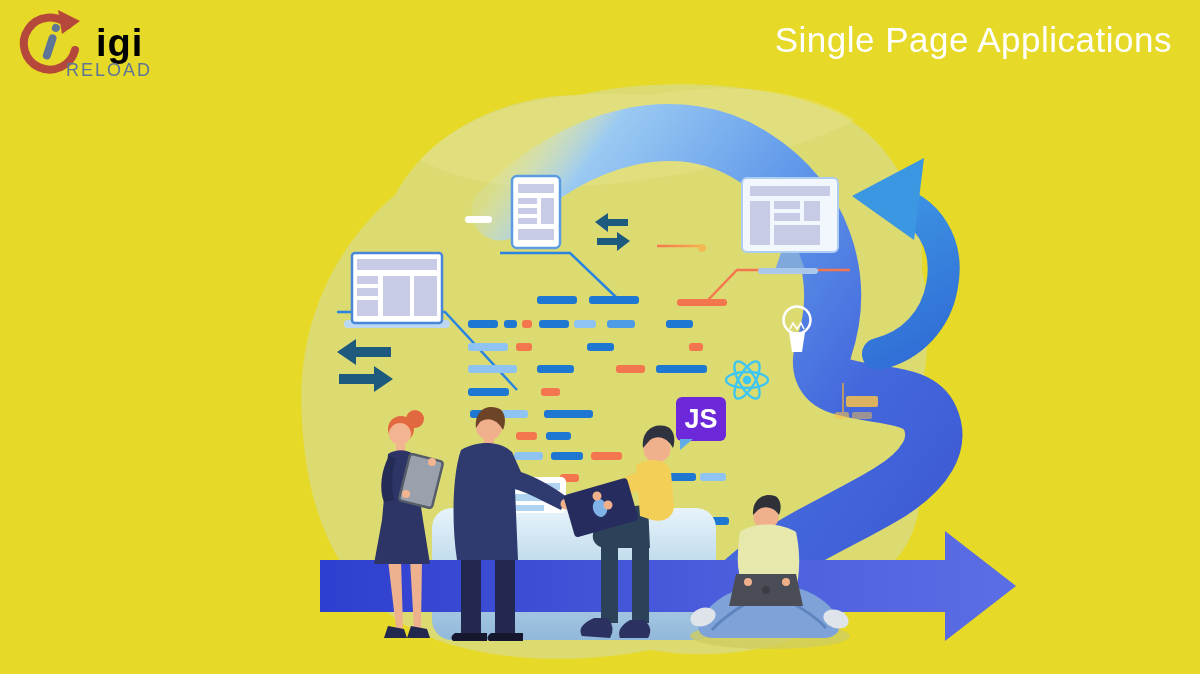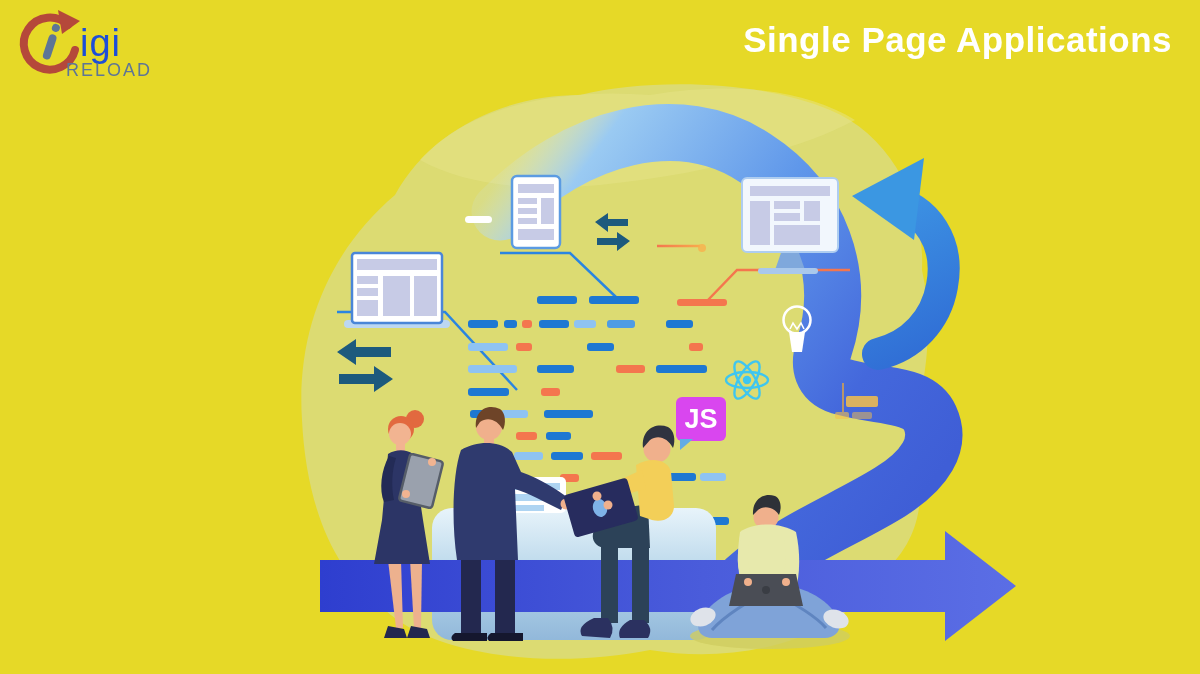--- a/index.html
+++ b/index.html
@@ -6,37 +6,37 @@
   body{
     width:1200px;height:674px;overflow:hidden;position:relative;
     background:#e6d927;
     font-family:"Liberation Sans", sans-serif;
   }
   #scene{position:absolute;left:0;top:0;}
   
   .logo{position:absolute;left:14px;top:6px;width:170px;height:90px;}
   .logo-d{position:absolute;left:0;top:2px;}
   .logo-rest{
-    position:absolute;left:66px;top:16px;
-    font-size:38px;font-weight:normal;color:#1d4ed8;letter-spacing:1px;
+    position:absolute;left:82px;top:16px;
+    font-size:38px;font-weight:bold;color:#000000;letter-spacing:1px;
   }
   .logo-sub{
     position:absolute;left:52px;top:54px;
     font-size:18px;font-weight:normal;color:#5e7596;letter-spacing:2px;
   }
   
   .page-title{
     position:absolute;right:28px;top:20px;
-    font-size:35px;font-weight:bold;color:#ffffff;
+    font-size:35px;font-weight:normal;color:#ffffff;
     letter-spacing:0.5px;white-space:nowrap;
   }
   
   .js-badge{
     position:absolute;left:676px;top:397px;width:50px;height:44px;
-    background:#d946ef;border-radius:6px;
+    background:#6d28d9;border-radius:6px;
     display:flex;align-items:center;justify-content:center;
     font-size:27px;font-weight:bold;color:#ffffff;
   }
   .js-badge::after{
     content:"";position:absolute;left:4px;bottom:-9px;
     width:0;height:0;border-left:13px solid #61ace4;border-bottom:11px solid transparent;
   }
 </style>
 </head>
 <body>

